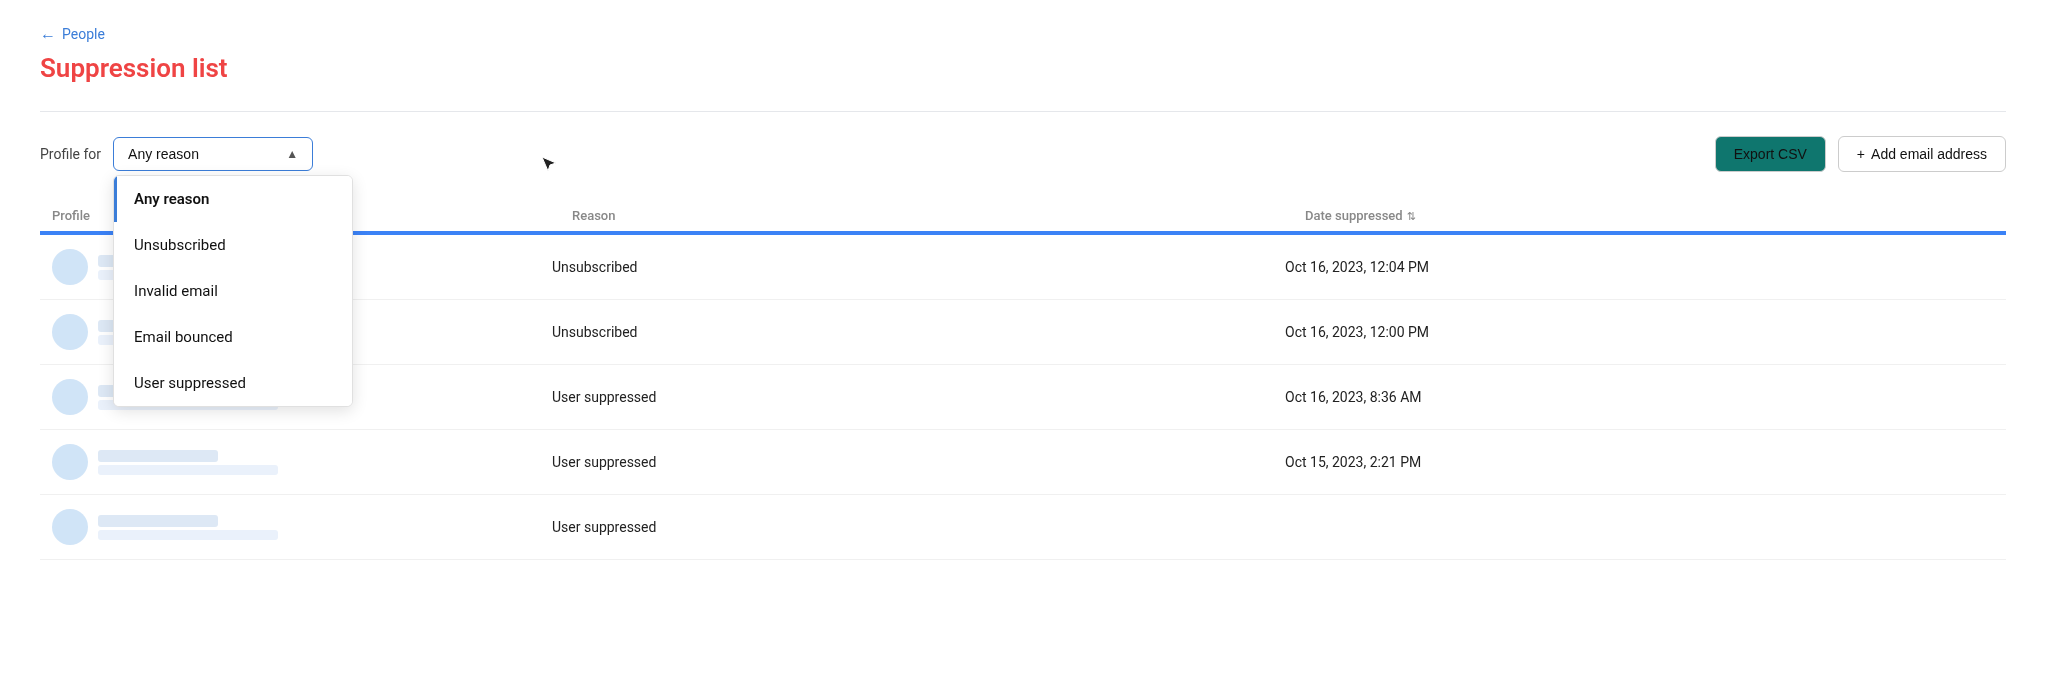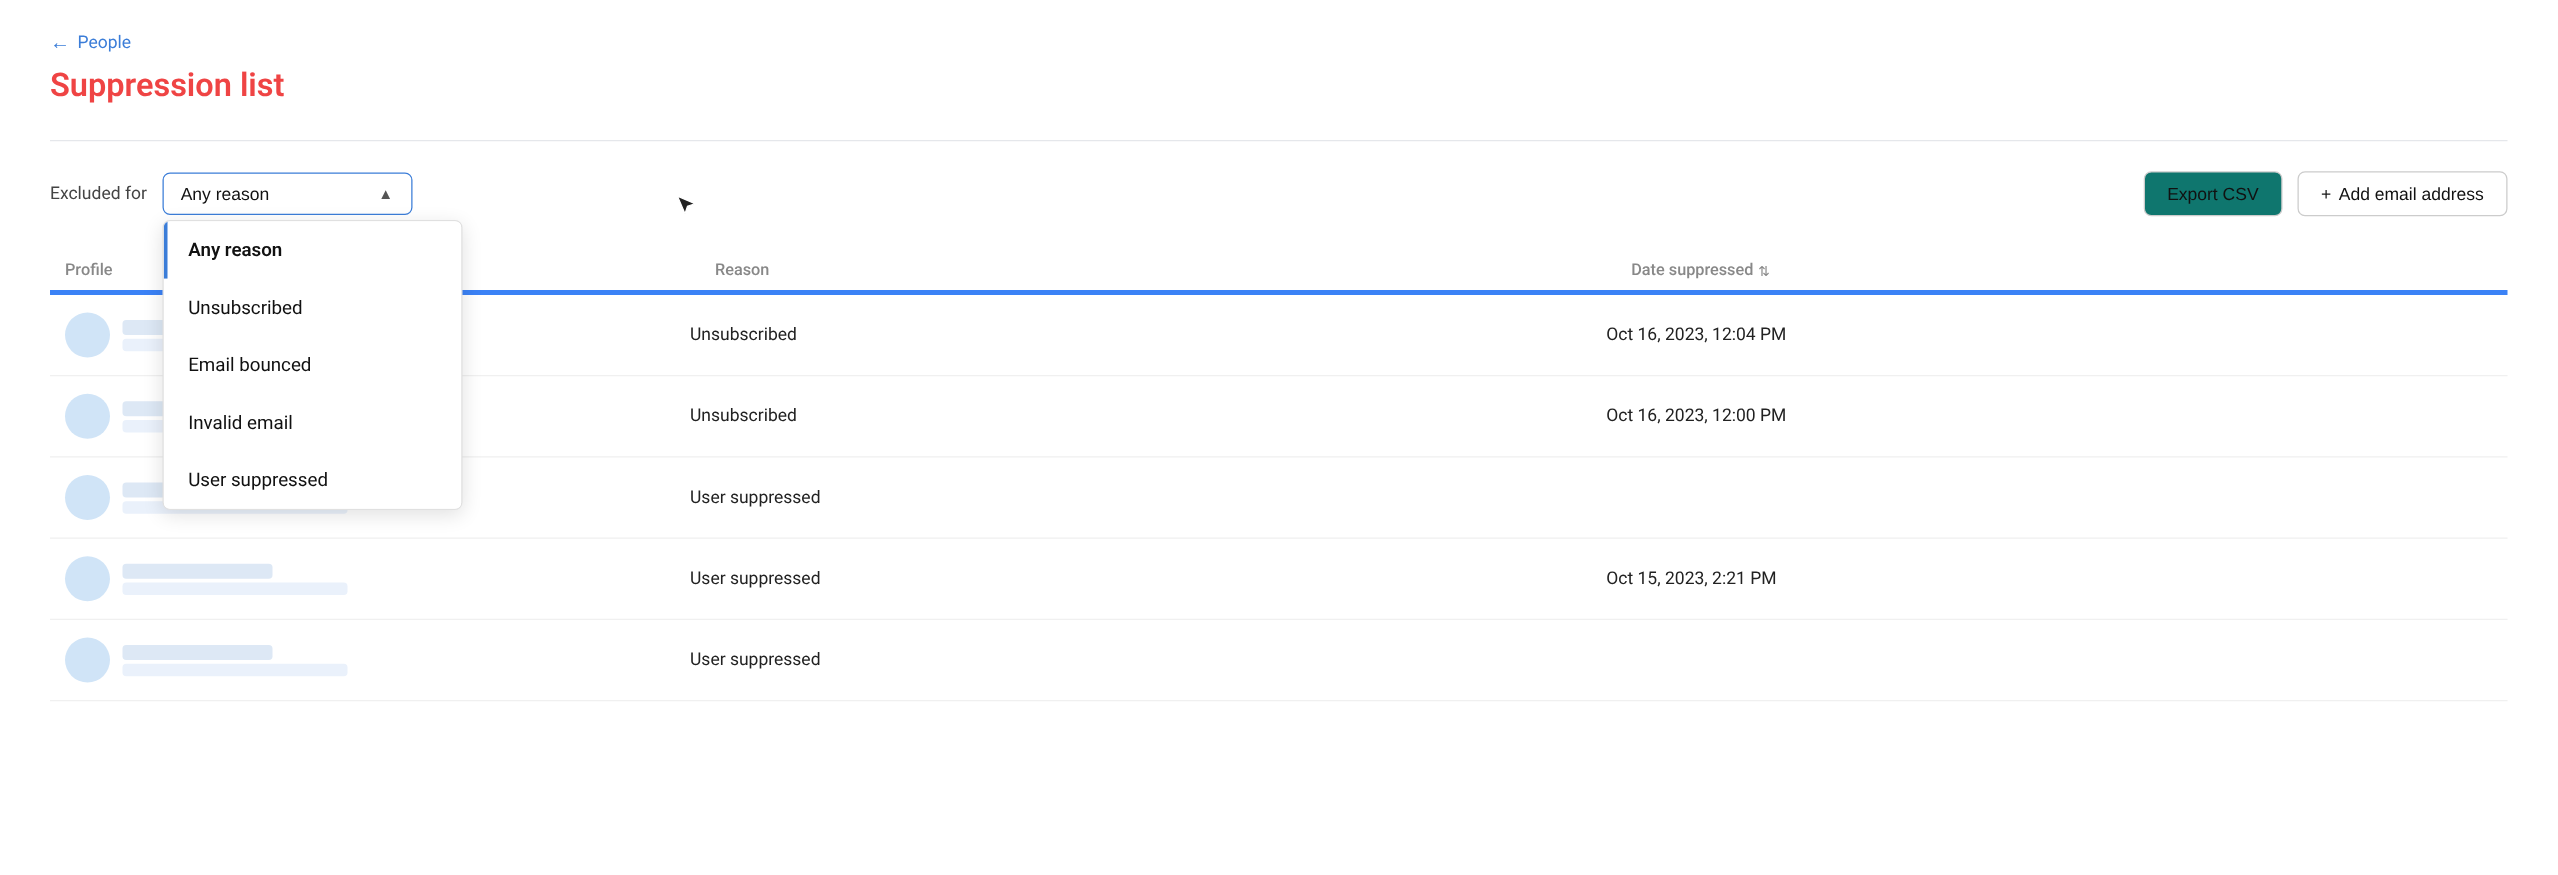--- a/index.html
+++ b/index.html
@@ -211,31 +211,31 @@
     <span class="back-arrow">←</span>
     <span>People</span>
   </a>
 
   <h1 class="page-title">Suppression list</h1>
 
   <hr class="divider">
 
   <div class="toolbar">
     <div class="excluded-for-row">
-      <span class="excluded-for-label">Excluded for</span>
+      <span class="excluded-for-label">Profile for</span>
       <div class="dropdown-wrapper">
         <button class="dropdown-trigger">
           <span>Any reason</span>
           <span class="dropdown-chevron">▲</span>
         </button>
         <div class="dropdown-menu">
           <div class="dropdown-item selected">Any reason</div>
           <div class="dropdown-item">Unsubscribed</div>
+          <div class="dropdown-item">Invalid email</div>
           <div class="dropdown-item">Email bounced</div>
-          <div class="dropdown-item">Invalid email</div>
           <div class="dropdown-item">User suppressed</div>
         </div>
       </div>
     </div>
     <div class="toolbar-right">
       <button class="btn-export">Export CSV</button>
       <button class="btn-add">
         <span>+</span>
         <span>Add email address</span>
       </button>
@@ -282,20 +282,21 @@
 
     <div class="table-row">
       <div class="table-cell profile-cell">
         <div class="avatar-placeholder"></div>
         <div class="profile-text-block">
           <div class="profile-name-bar"></div>
           <div class="profile-email-bar"></div>
         </div>
       </div>
       <div class="table-cell">User suppressed</div>
+      <div class="table-cell">Oct 16, 2023, 8:36 AM</div>
     </div>
 
     <div class="table-row">
       <div class="table-cell profile-cell">
         <div class="avatar-placeholder"></div>
         <div class="profile-text-block">
           <div class="profile-name-bar"></div>
           <div class="profile-email-bar"></div>
         </div>
       </div>

